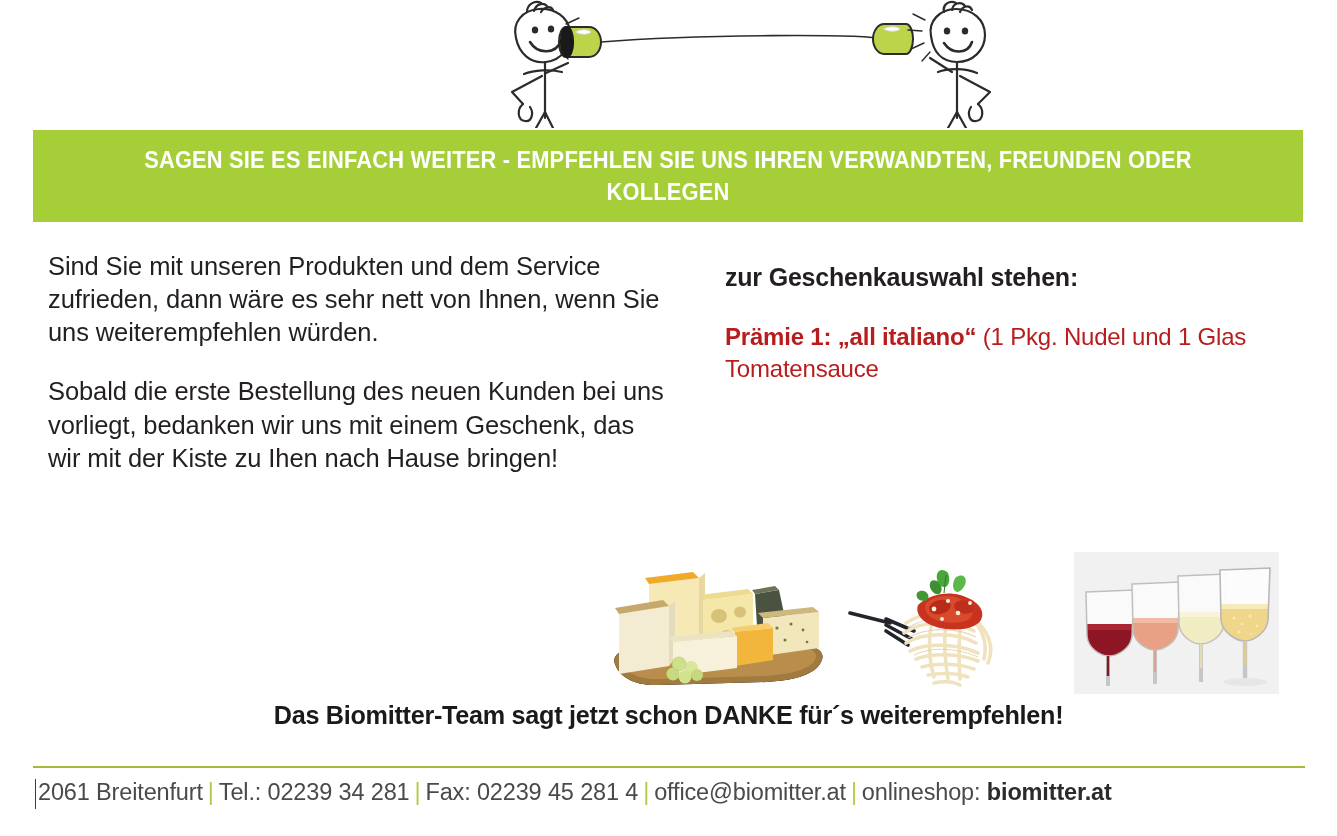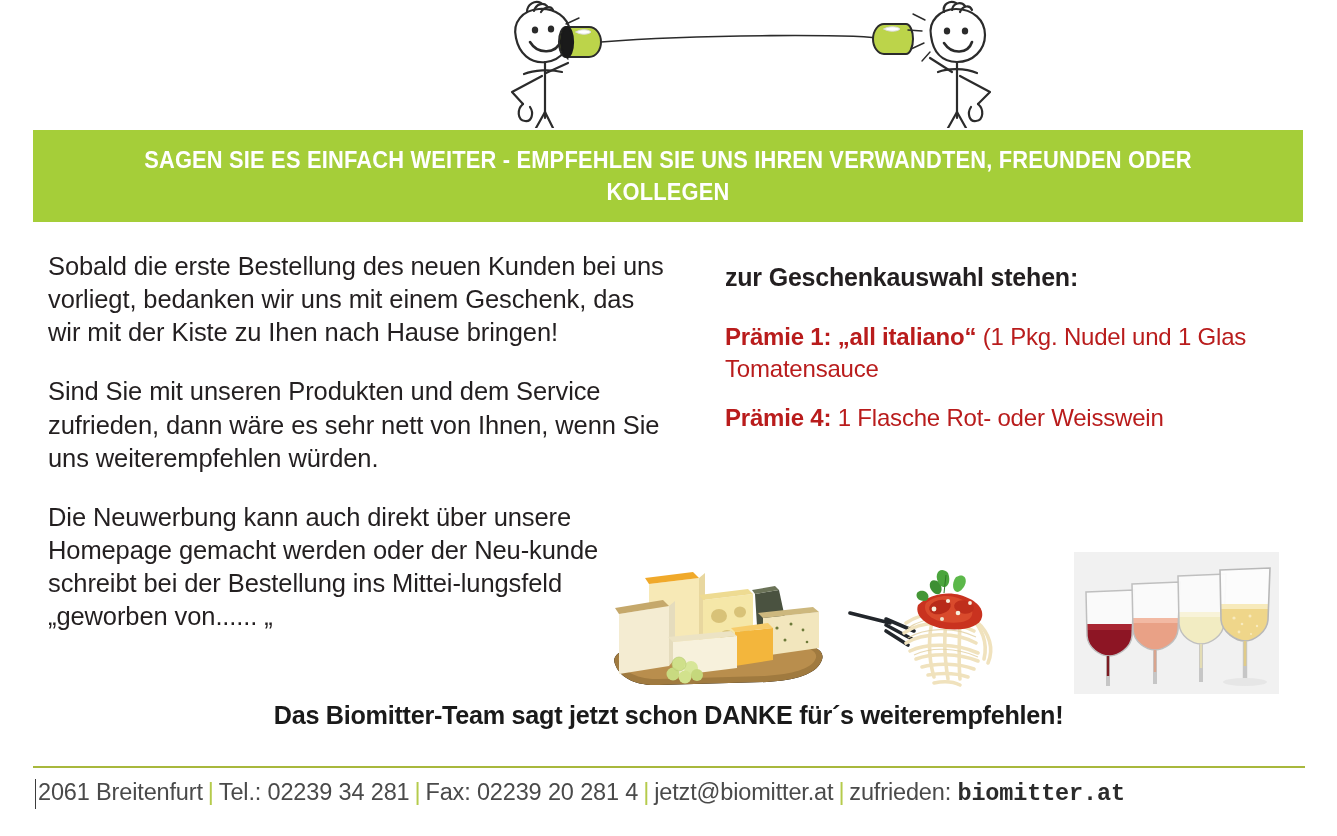--- a/index.html
+++ b/index.html
@@ -143,21 +143,21 @@
     position: absolute;
     left: 38px;
     top: 779px;
     width: 1280px;
     font-size: 23.5px;
     color: #4a4a4a;
     white-space: nowrap;
     letter-spacing: -0.15px;
   }
   #footer .sep { color: #b5cb4c; padding: 0 5px; }
-  #footer .shop { font-weight: bold; color: #2b2b2b; font-family: Liberation Mono, monospace; }
+  #footer .shop { font-weight: bold; color: #2b2b2b; }
 </style>
 </head>
 <body>
 
 <div id="page">
 
   <div id="header-illustration">
     <svg width="1337" height="128" viewBox="0 0 1337 128" xmlns="http://www.w3.org/2000/svg">
       <g fill="none" stroke="#2b2b2b" stroke-width="2.2" stroke-linecap="round" stroke-linejoin="round">
 
@@ -239,37 +239,33 @@
     </svg>
   </div>
 
   <div id="banner">
     <div id="banner-text">SAGEN SIE ES EINFACH WEITER - EMPFEHLEN SIE UNS IHREN VERWANDTEN, FREUNDEN ODER KOLLEGEN</div>
   </div>
 
   <div id="body-cols">
 
     <div id="left-col">
+      <p class="para">Sind Sie mit unseren Produkten und dem Service zufrieden, dann wäre es sehr nett von Ihnen, wenn Sie uns weiterempfehlen würden.</p>
       <p class="para">Sobald die erste Bestellung des neuen Kunden bei uns vorliegt, bedanken wir uns mit einem Geschenk, das wir mit der Kiste zu Ihen nach Hause bringen!</p>
-      <p class="para">Sind Sie mit unseren Produkten und dem Service zufrieden, dann wäre es sehr nett von Ihnen, wenn Sie uns weiterempfehlen würden.</p>
-      <p class="para">Die Neuwerbung kann auch direkt über unsere Homepage gemacht werden oder der Neu-kunde schreibt bei der Bestellung ins Mittei-lungsfeld „geworben von...... „</p>
     </div>
 
     <div id="right-col">
       <div id="gift-heading">zur Geschenkauswahl stehen:</div>
 
       <div class="premie">
         <span class="lbl">Prämie 1:</span><span class="nm"> „all italiano“</span><span class="dt"> (1 Pkg. Nudel und 1 Glas Tomatensauce</span>
       </div>
 
 
 
-      <div class="premie">
-        <span class="lbl">Prämie 4:</span><span class="nm"></span><span class="dt">  1 Flasche  Rot- oder Weisswein</span>
-      </div>
     </div>
   </div>
 
   <div id="photos">
 
     <div class="photo" id="photo-cheese">
       <svg width="225" height="140" viewBox="0 0 225 140" xmlns="http://www.w3.org/2000/svg">
 
         <path d="M8 108 C4 99 16 92 34 91 L182 88 C208 87 220 95 214 106 C208 118 190 124 160 126 L52 129 C26 130 12 120 8 108 Z" fill="#9e7murky"></path>
         <path d="M8 108 C4 99 16 92 34 91 L182 88 C208 87 220 95 214 106 C208 118 190 124 160 126 L52 129 C26 130 12 120 8 108 Z" fill="#a07a3f"></path>
@@ -446,16 +442,16 @@
         </g>
       </svg>
     </div>
   </div>
 
   <div id="closing">Das Biomitter-Team sagt jetzt schon DANKE für´s weiterempfehlen!</div>
 
   <div id="footer-rule"></div>
   <div id="footer-caret"></div>
   <div id="footer">
-    <span>2061 Breitenfurt</span><span class="sep">|</span><span>Tel.: 02239 34 281</span><span class="sep">|</span><span>Fax: 02239 20 281 4</span><span class="sep">|</span><span>jetzt@biomitter.at</span><span class="sep">|</span><span>zufrieden:</span>&nbsp;<span class="shop">biomitter.at</span>
+    <span>2061 Breitenfurt</span><span class="sep">|</span><span>Tel.: 02239 34 281</span><span class="sep">|</span><span>Fax: 02239 45 281 4</span><span class="sep">|</span><span>office@biomitter.at</span><span class="sep">|</span><span>onlineshop:</span>&nbsp;<span class="shop">biomitter.at</span>
   </div>
 
 </div>
 
 </body></html>

